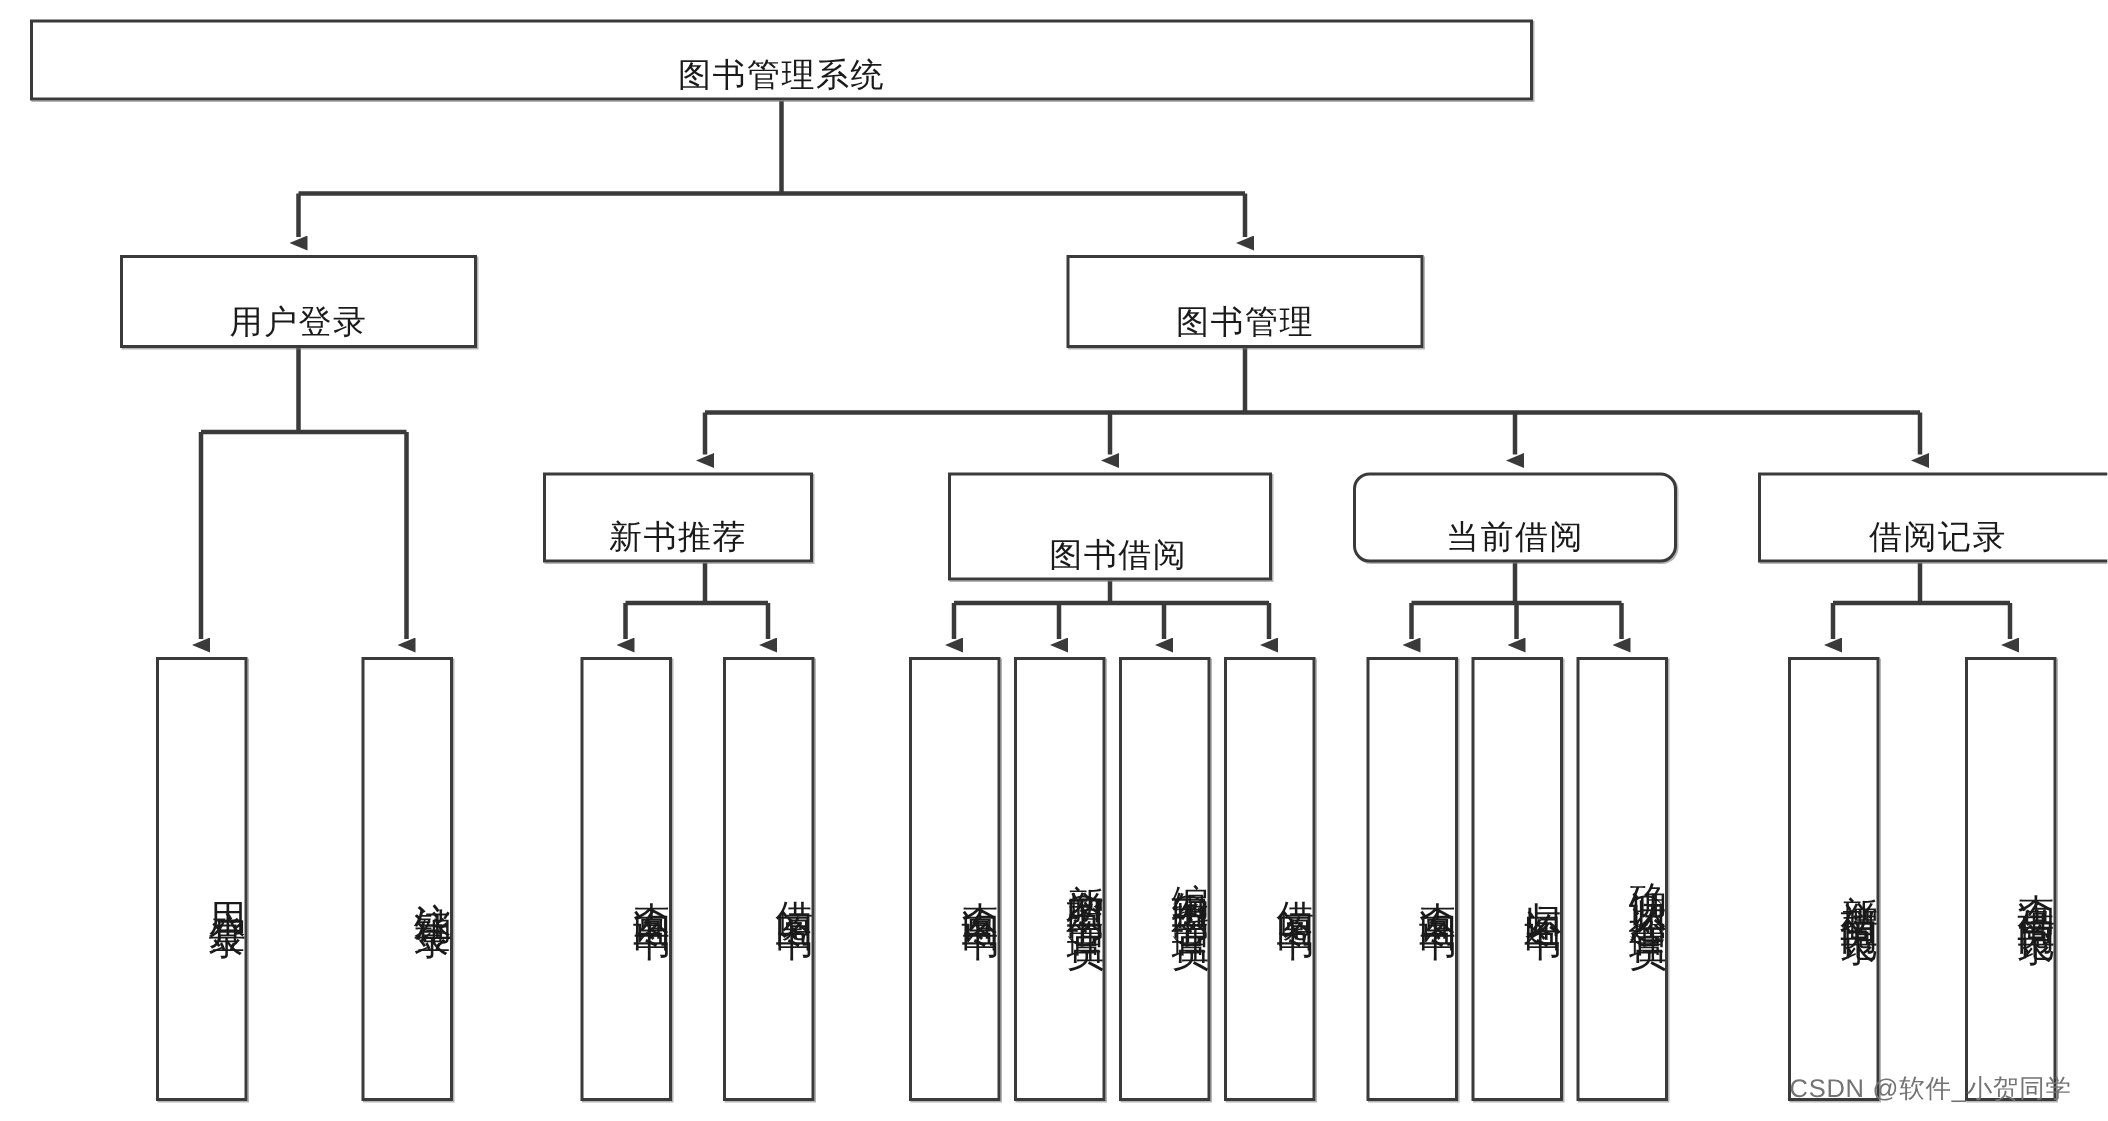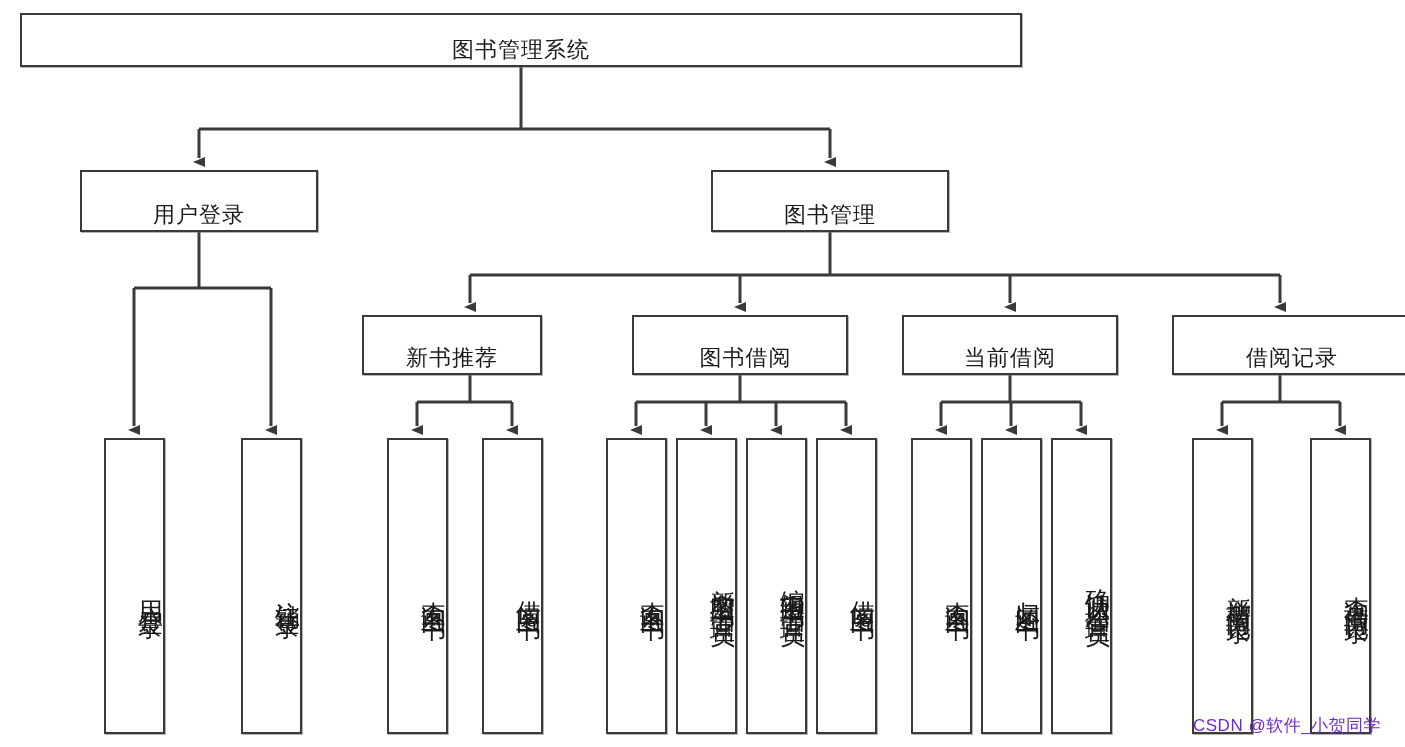--- a/index.html
+++ b/index.html
@@ -48,21 +48,21 @@
   svg.links {
     position: absolute;
     left: 0; top: 0;
     width: 1405px;
     height: 747px;
     pointer-events: none;
   }
   .watermark {
     position: absolute;
     font-size: 17px;
-    color: #6d28d9;
+    color: #737373;
     white-space: nowrap;
     letter-spacing: 0.5px;
   }
 </style>
 </head>
 <body>
 
 <div id="canvas">
 
   <svg class="links" viewBox="0 0 1405 747">
@@ -122,24 +122,24 @@
   <div class="node h" style="left:80px; top:170px; width:238px; height:62px;">
     <span>用户登录</span>
   </div>
   <div class="node h" style="left:711px; top:170px; width:238px; height:62px;">
     <span>图书管理</span>
   </div>
 
   <div class="node h" style="left:362px; top:315px; width:180px; height:60px;">
     <span>新书推荐</span>
   </div>
-  <div class="node h" style="left:632px; top:315px; width:216px; height:60px;padding-left:11px;">
+  <div class="node h" style="left:632px; top:315px; width:216px; height:72px;padding-left:11px;">
     <span>图书借阅</span>
   </div>
-  <div class="node h" style="left:902px; top:315px; width:216px; height:60px;">
+  <div class="node h" style="left:902px; top:315px; width:216px; height:60px;border-radius:11px;">
     <span>当前借阅</span>
   </div>
   <div class="node h" style="left:1172px; top:315px; width:240px; height:60px;">
     <span>借阅记录</span>
   </div>
 
   <div class="node v" style="left:104px; top:438px; width:61px; height:296px;">
     <span class="vtext">用户登录</span>
   </div>
   <div class="node v" style="left:241px; top:438px; width:61px; height:296px;">

